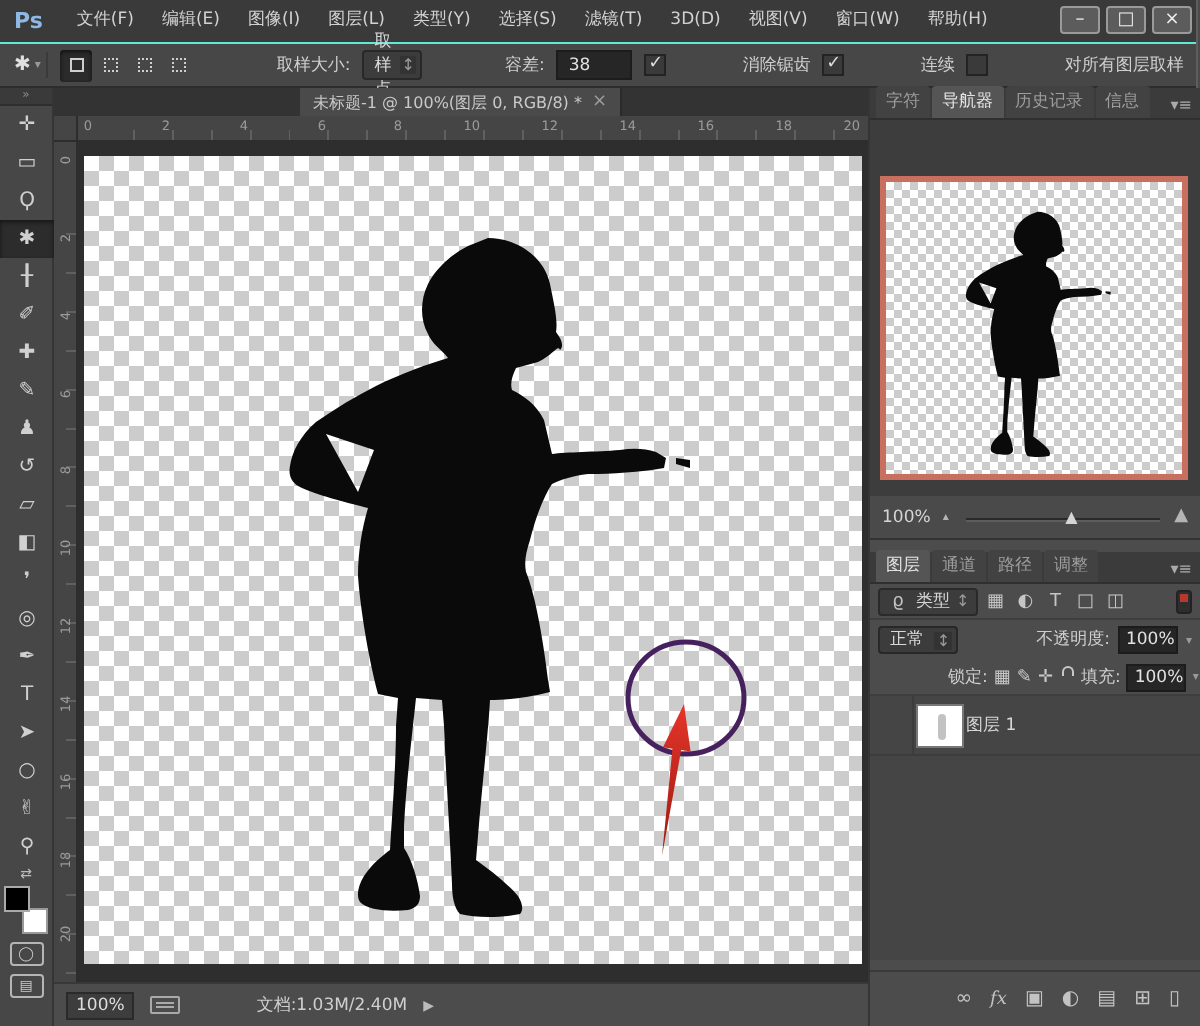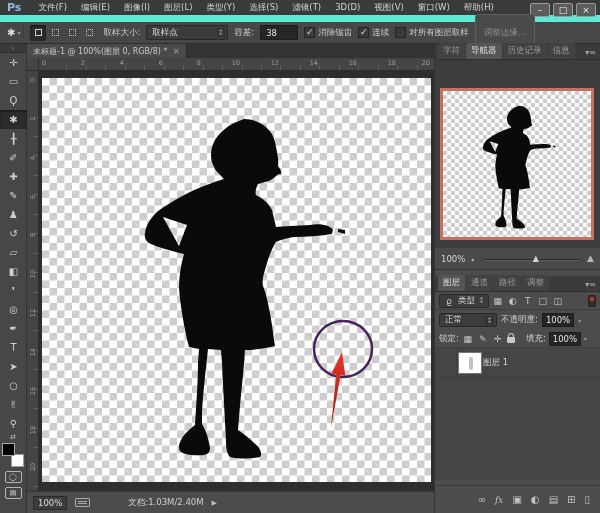--- a/index.html
+++ b/index.html
@@ -2,38 +2,38 @@
 <html><head>
 <meta charset="utf-8">
 <style>
   * { margin:0; padding:0; box-sizing:border-box; }
   body { background:#222; font-family:"DejaVu Sans","Liberation Sans",sans-serif; }
   #app { position:relative; width:600px; height:513px; background:#4c4c4c; overflow:hidden;
          color:#d6d6d6; font-size:8.5px; -webkit-font-smoothing:antialiased; }
 
   
   .menubar { position:absolute; left:0; top:0; width:600px; height:22px; background:#3a3a3a;
-             display:flex; align-items:center; border-bottom:7px solid #5eead4; }
+             display:flex; align-items:center; border-bottom:1px solid #5eead4; }
   .pslogo { color:#8fb9e4; font-weight:bold; font-size:11px; margin:0 10px 0 7px; }
   .menu-item { padding:0 7px; line-height:21px; color:#d2d2d2; cursor:default; }
   .win-controls { position:absolute; right:4px; top:3px; display:flex; gap:3px; }
   .win-btn { width:20px; height:14px; background:#5c5c5c; border:1px solid #9a9a9a; color:#eee;
              font-size:9px; line-height:12px; text-align:center; border-radius:2px; }
 
   
   .optionsbar { position:absolute; left:0; top:22px; width:600px; height:22px; background:#474747;
                 border-bottom:1px solid #2d2d2d; display:flex; align-items:center; gap:6px; padding:0 4px; }
   .opt-tool { display:flex; align-items:center; gap:2px; padding:1px 3px; border-right:1px solid #3a3a3a; }
   .opt-tool .glyph { font-size:10px; color:#e0e0e0; }
   .modes { display:flex; gap:1px; }
   .mode { width:16px; height:16px; display:flex; align-items:center; justify-content:center; border-radius:2px; }
   .mode.active { background:#2b2b2b; box-shadow:inset 0 1px 2px #111; }
   .mode .sq { width:7px; height:7px; border:1px solid #cfcfcf; }
   .mode .sq.d { border-style:dotted; }
-  .opt-label { color:#cfcfcf; white-space:nowrap; }
+  .opt-label { color:#cfcfcf; white-space:nowrap;margin-left:35px; }
   .dropdown { background:#3c3c3c; border:1px solid #282828; border-radius:2px; height:15px;
               display:flex; align-items:center; padding:0 2px 0 5px; gap:4px; color:#d8d8d8; }
   .dropdown .arrows { color:#9a9a9a; font-size:8px; background:#333; padding:0 1px; }
   .well { background:#262626; border:1px solid #1c1c1c; height:15px; min-width:38px; padding:0 5px;
           display:flex; align-items:center; color:#e2e2e2; }
   .cb { width:11px; height:11px; background:#3a3a3a; border:1px solid #232323; display:inline-flex;
         align-items:center; justify-content:center; margin-right:3px; }
   .cb .tick { color:#ddd; font-size:9px; line-height:9px; }
   .cbrow { display:flex; align-items:center; }
   .btn-disabled { border:1px solid #5d5d5d; background:#4a4a4a; color:#8d8d8d; border-radius:3px;
@@ -49,21 +49,21 @@
   .tool.active { background:#2c2c2c; box-shadow:inset 0 1px 2px #151515; }
   .swapicon { text-align:center; color:#bbb; font-size:7px; height:8px; line-height:8px; }
   .swatches { position:relative; width:24px; height:24px; margin:2px auto 0; }
   .swatch-bg { position:absolute; right:1px; bottom:0; width:13px; height:13px; background:#fff; border:1px solid #999; }
   .swatch-fg { position:absolute; left:1px; top:0; width:13px; height:13px; background:#000; border:1px solid #aaa; }
   .tb-mini { width:17px; height:12px; border:1px solid #b5b5b5; border-radius:2px; margin:4px auto 0;
              display:flex; align-items:center; justify-content:center; color:#ccc; font-size:7px; }
 
   
   .canvas-region { position:absolute; left:27px; top:44px; width:407px; bottom:0; background:#2e2e2e; }
-  .doctabbar { position:absolute; left:0; top:0; right:0; height:14px; background:#333333; }
+  .doctabbar { position:absolute; left:0; top:0; right:0; height:14px; background:#333333;text-align:center; }
   .doctab { display:inline-flex; align-items:center; gap:5px; height:14px; padding:0 6px;
             background:#4a4a4a; color:#c9c9c9; font-size:8px; border-right:1px solid #2a2a2a; }
   .doctab .x { color:#9c9c9c; font-size:9px; }
   .hruler { position:absolute; left:0; top:14px; right:0; height:13px; background:#454545;
             border-bottom:1px solid #2d2d2d;
             background-image:repeating-linear-gradient(90deg,transparent 0 18.45px,#606060 18.45px 19.45px);
             background-size:100% 5px; background-position:21px 100%; background-repeat:no-repeat; }
   .hruler span { position:absolute; top:1px; width:14px; text-align:right; font-size:6.5px; color:#9b9b9b; }
   .vruler { position:absolute; left:0; top:27px; width:12px; bottom:22px; background:#454545;
             border-right:1px solid #2d2d2d;

